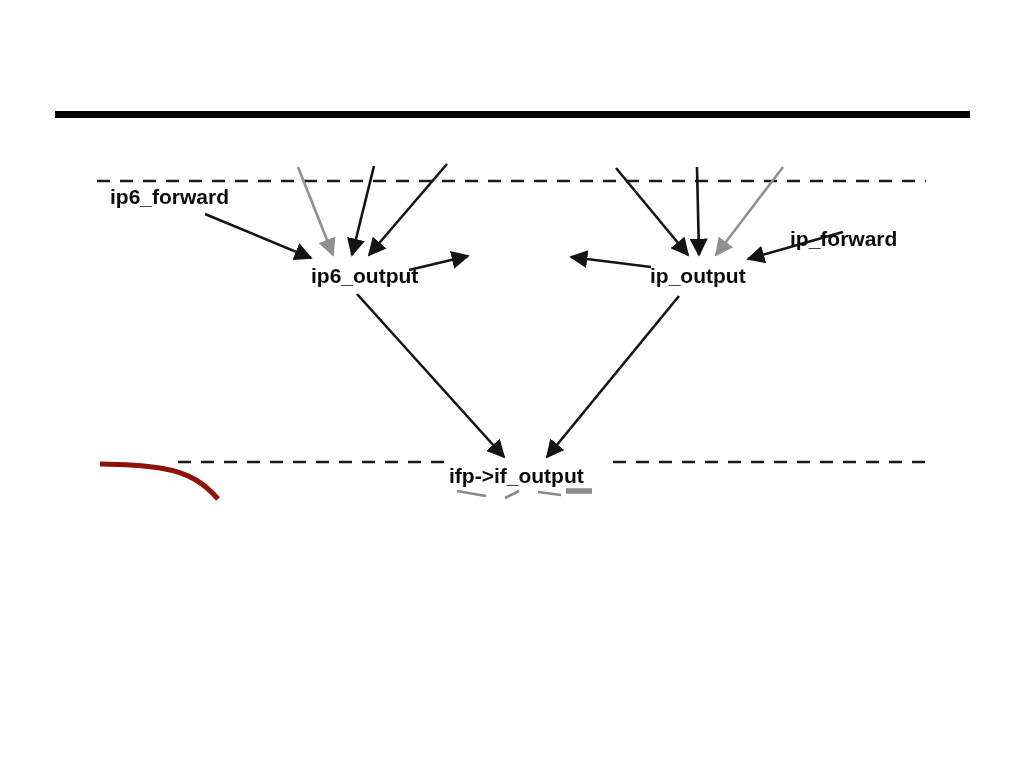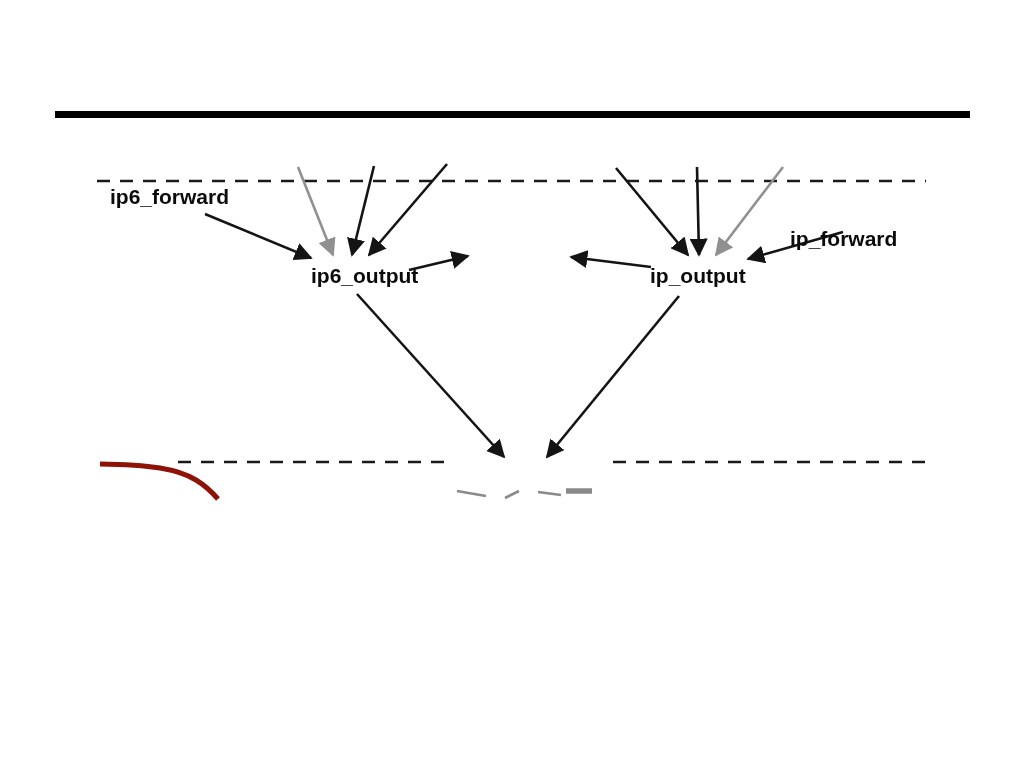--- a/index.html
+++ b/index.html
@@ -100,15 +100,16 @@
 
     <div class="node n-ip6-forward">ip6_forward</div>
 
     <div class="node n-ip6-output">ip6_output</div>
 
 
     <div class="node n-ip-output">ip_output</div>
 
     <div class="node n-ip-forward">ip_forward</div>
 
+    <div class="node n-if-output">ifp-&gt;if_output</div>
 
   </div>
 </div>
 
 </body></html>

